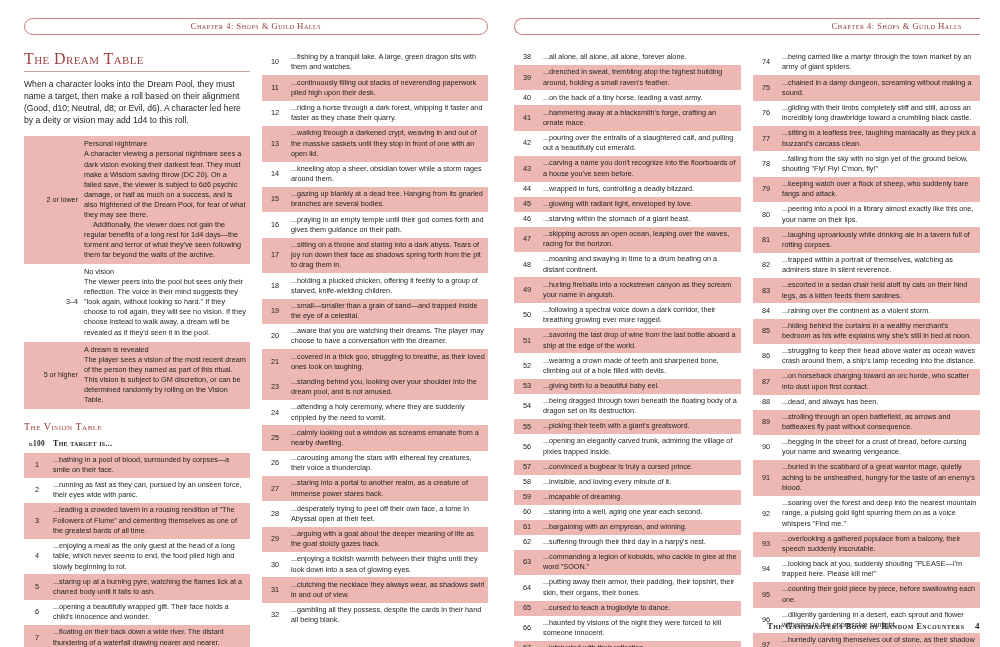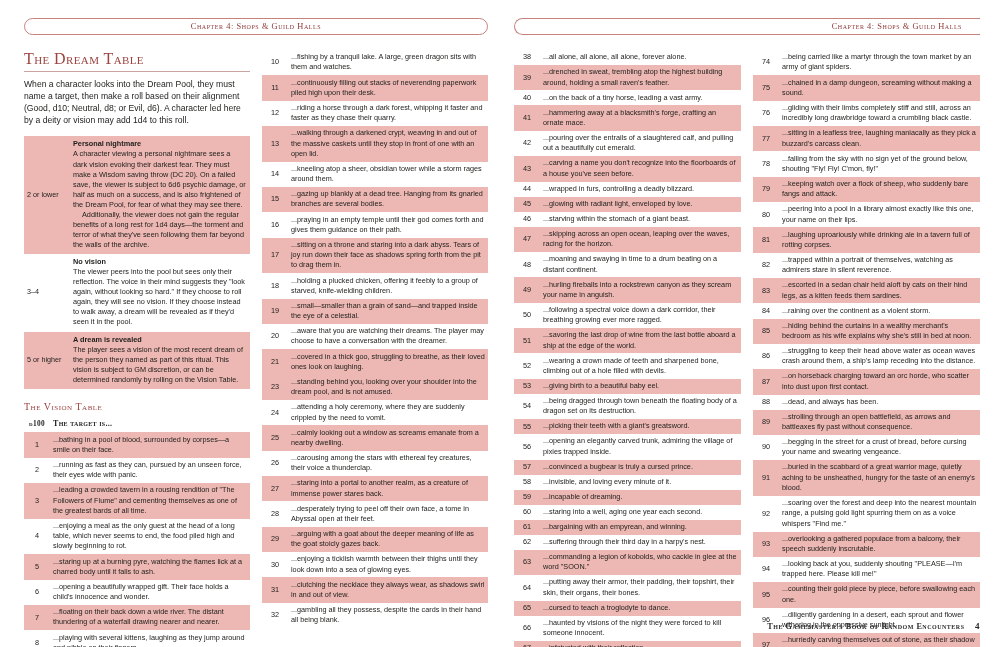--- a/index.html
+++ b/index.html
@@ -21,23 +21,23 @@
 
   h2.sec{font-family:"Liberation Serif",serif;font-variant:small-caps;color:#9c4340;font-size:16px;letter-spacing:.4px;font-weight:400;margin:0 0 3px 0;line-height:1.1;}
   .rule{height:1px;background:#c9a3a0;margin:0 0 6px 0;}
   p.intro{font-family:Liberation Sans, sans-serif;font-size:8.6px;line-height:1.42;margin:0 0 10px 0;text-align:left;}
 
   h3.sub{font-family:"Liberation Serif",serif;font-variant:small-caps;color:#9c4340;font-size:10px;letter-spacing:.5px;font-weight:400;margin:12px 0 4px 0;}
 
   
   table{border-collapse:collapse;width:100%;}
   .dream td{vertical-align:top;padding:3px 4px 4px 4px;font-family:"Liberation Sans",sans-serif;font-size:7.3px;line-height:1.38;}
-  .dream td.roll{width:40px;text-align:left;vertical-align:middle;font-size:7.2px;padding-left:3px;padding-right:2px;}
+  .dream td.roll{width:40px;text-align:right;vertical-align:middle;font-size:7.2px;padding-left:14px;padding-right:2px;}
   .dream tr.shade td{background:#edb8b3;}
-  .dream .hdg{font-weight:bold;display:block;margin-bottom:0px;}
+  .dream .hdg{font-weight:normal;display:block;margin-bottom:0px;}
   .dream .ind{display:block;text-indent:9px;}
 
   
   .vision{width:100%;}
   .vision td{vertical-align:top;font-family:"Liberation Sans",sans-serif;font-size:7.25px;line-height:1.42;padding:2.2px 3px 2.6px 3px;}
   .vision td.num{width:22px;text-align:center;vertical-align:middle;font-size:7.3px;padding:2.2px 2px;}
   .vision tr.shade td{background:#edb8b3;}
   .vision thead td{background:transparent!important;font-family:"Liberation Serif",serif;font-variant:small-caps;font-weight:bold;font-size:8px;letter-spacing:.3px;padding-bottom:3px;}
   .vision thead td.num{font-variant:small-caps;}
 

